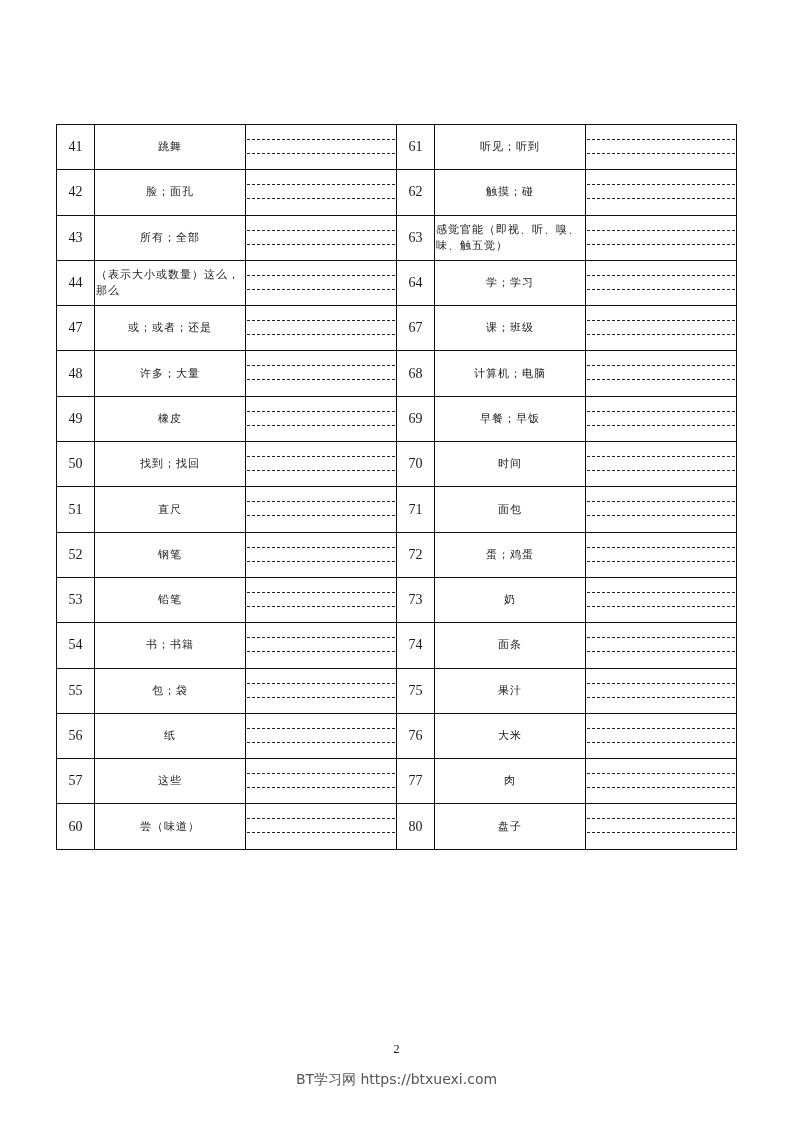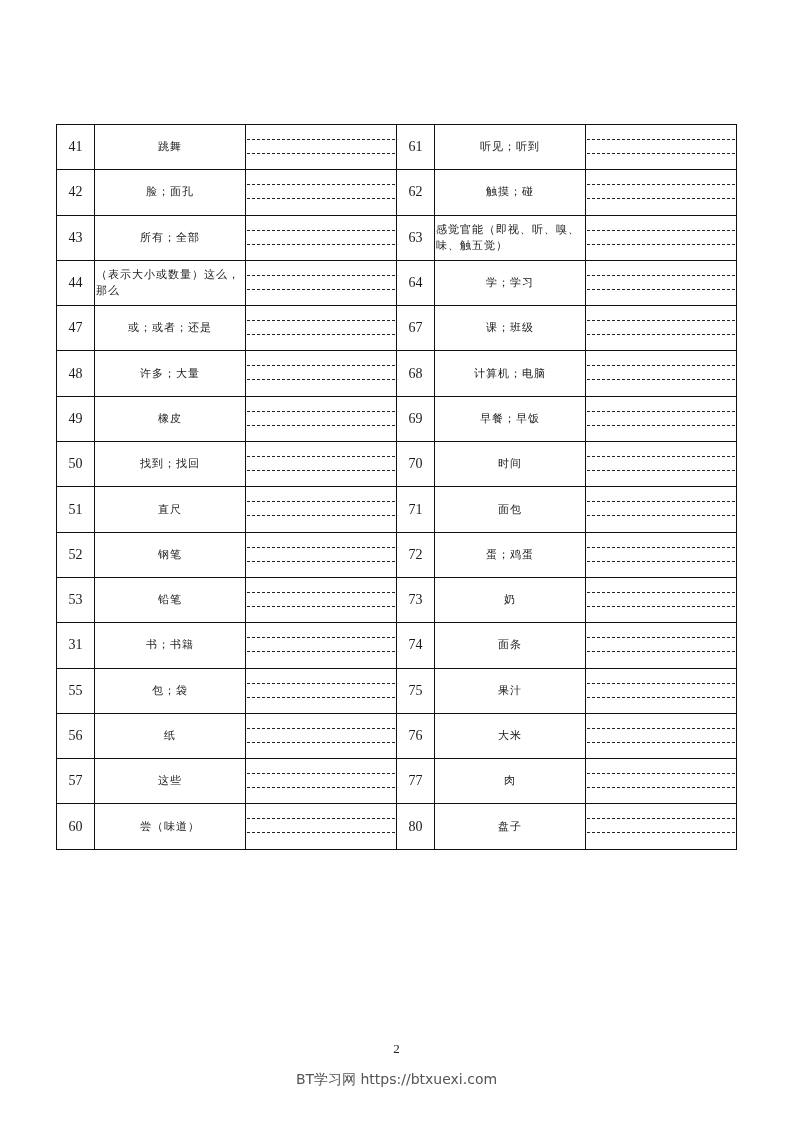--- a/index.html
+++ b/index.html
@@ -173,21 +173,21 @@
           <div class="dash d2"></div>
         </td>
         <td class="c-num">73</td>
         <td class="c-word">奶</td>
         <td class="c-blank">
           <div class="dash d1"></div>
           <div class="dash d2"></div>
         </td>
       </tr>
       <tr>
-        <td class="c-num">31</td>
+        <td class="c-num">54</td>
         <td class="c-word">书；书籍</td>
         <td class="c-blank">
           <div class="dash d1"></div>
           <div class="dash d2"></div>
         </td>
         <td class="c-num">74</td>
         <td class="c-word">面条</td>
         <td class="c-blank">
           <div class="dash d1"></div>
           <div class="dash d2"></div>

